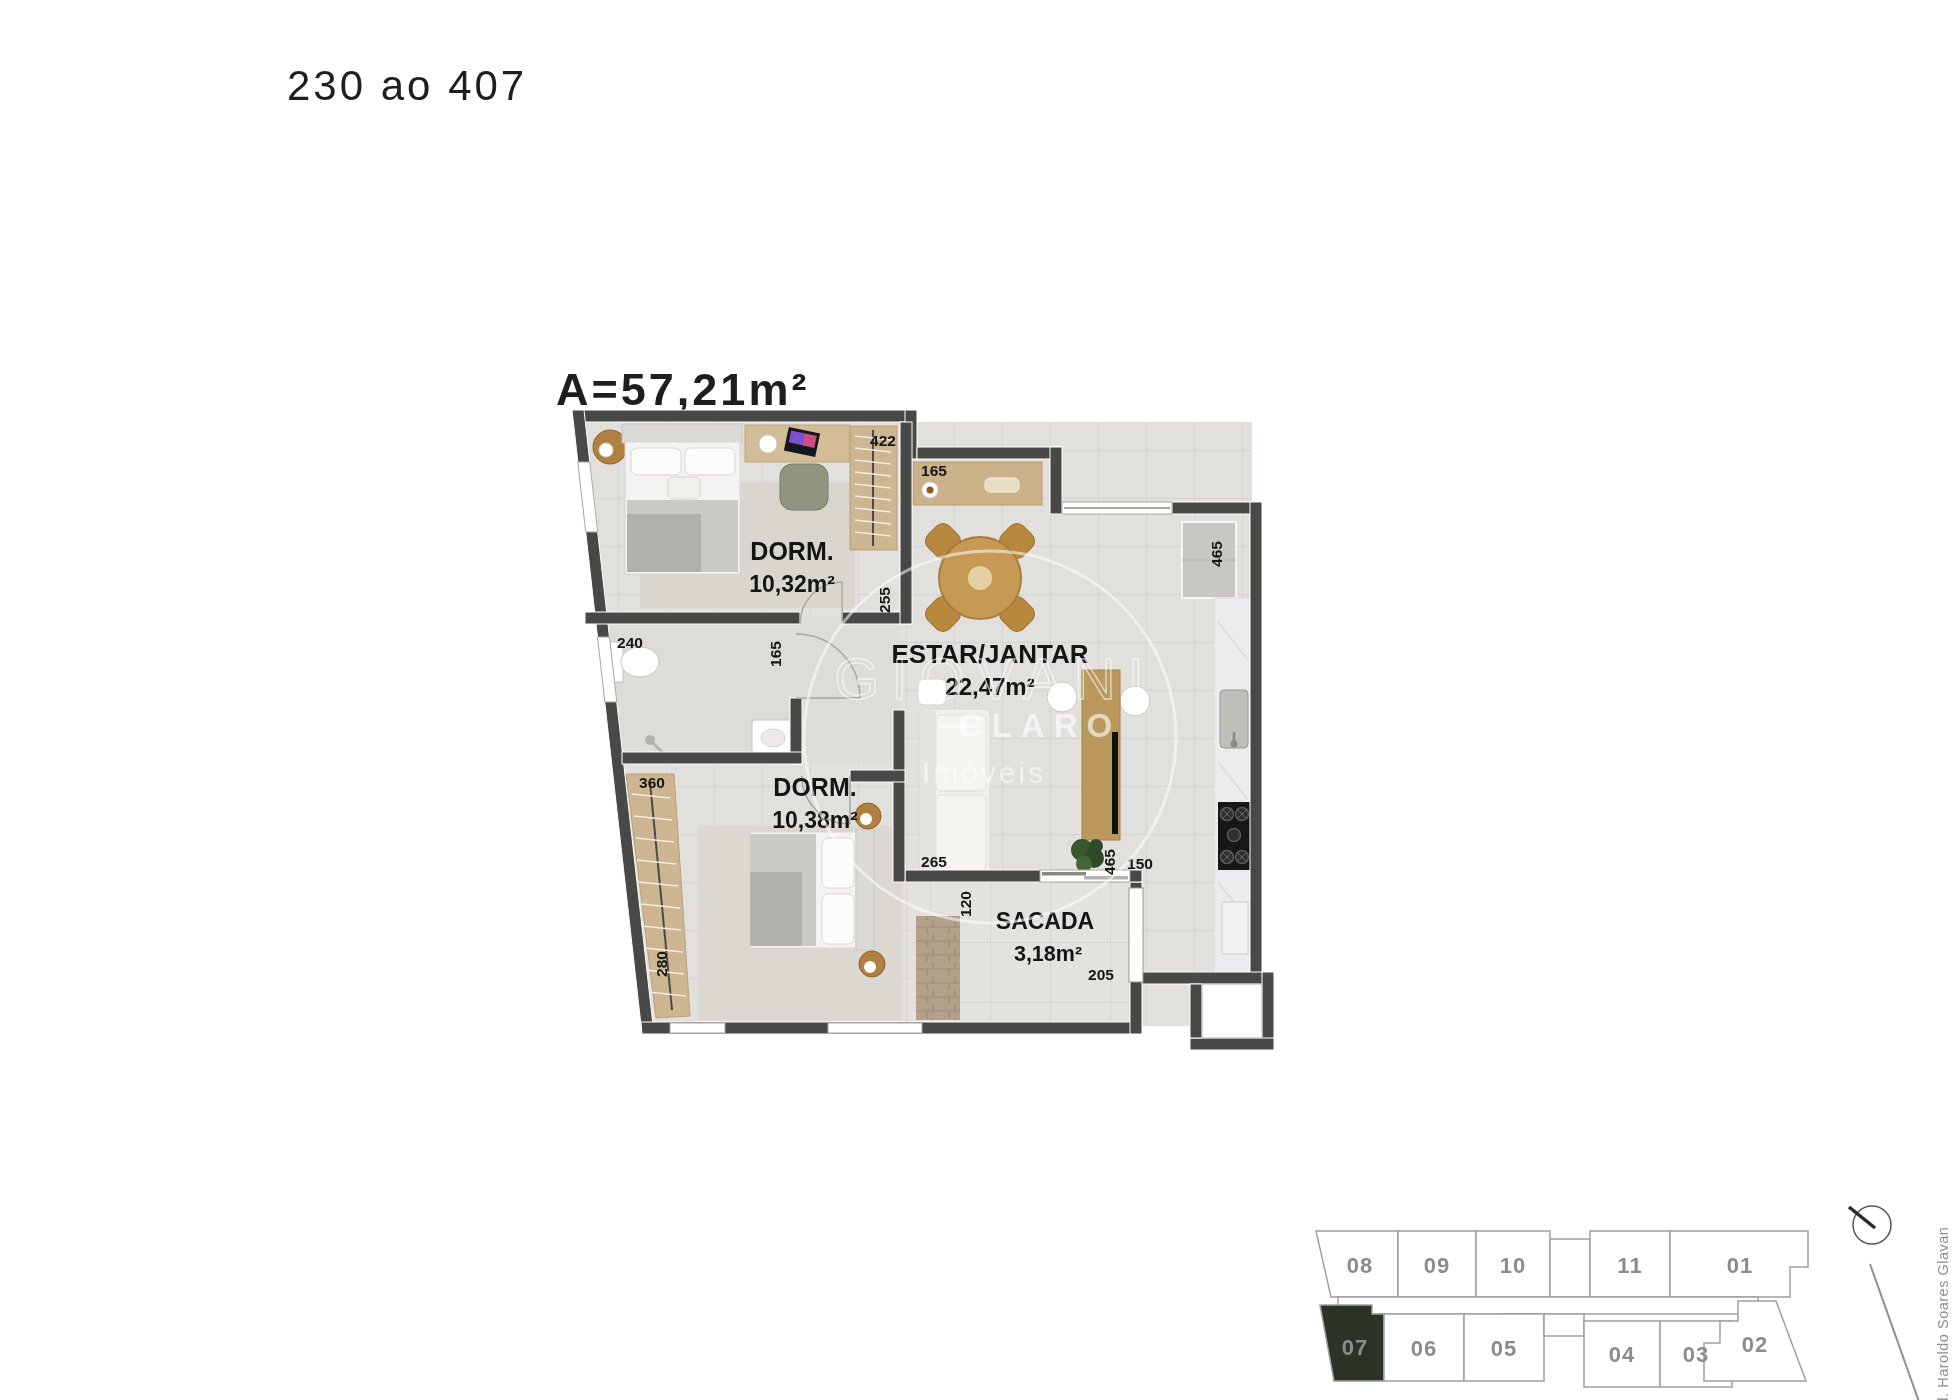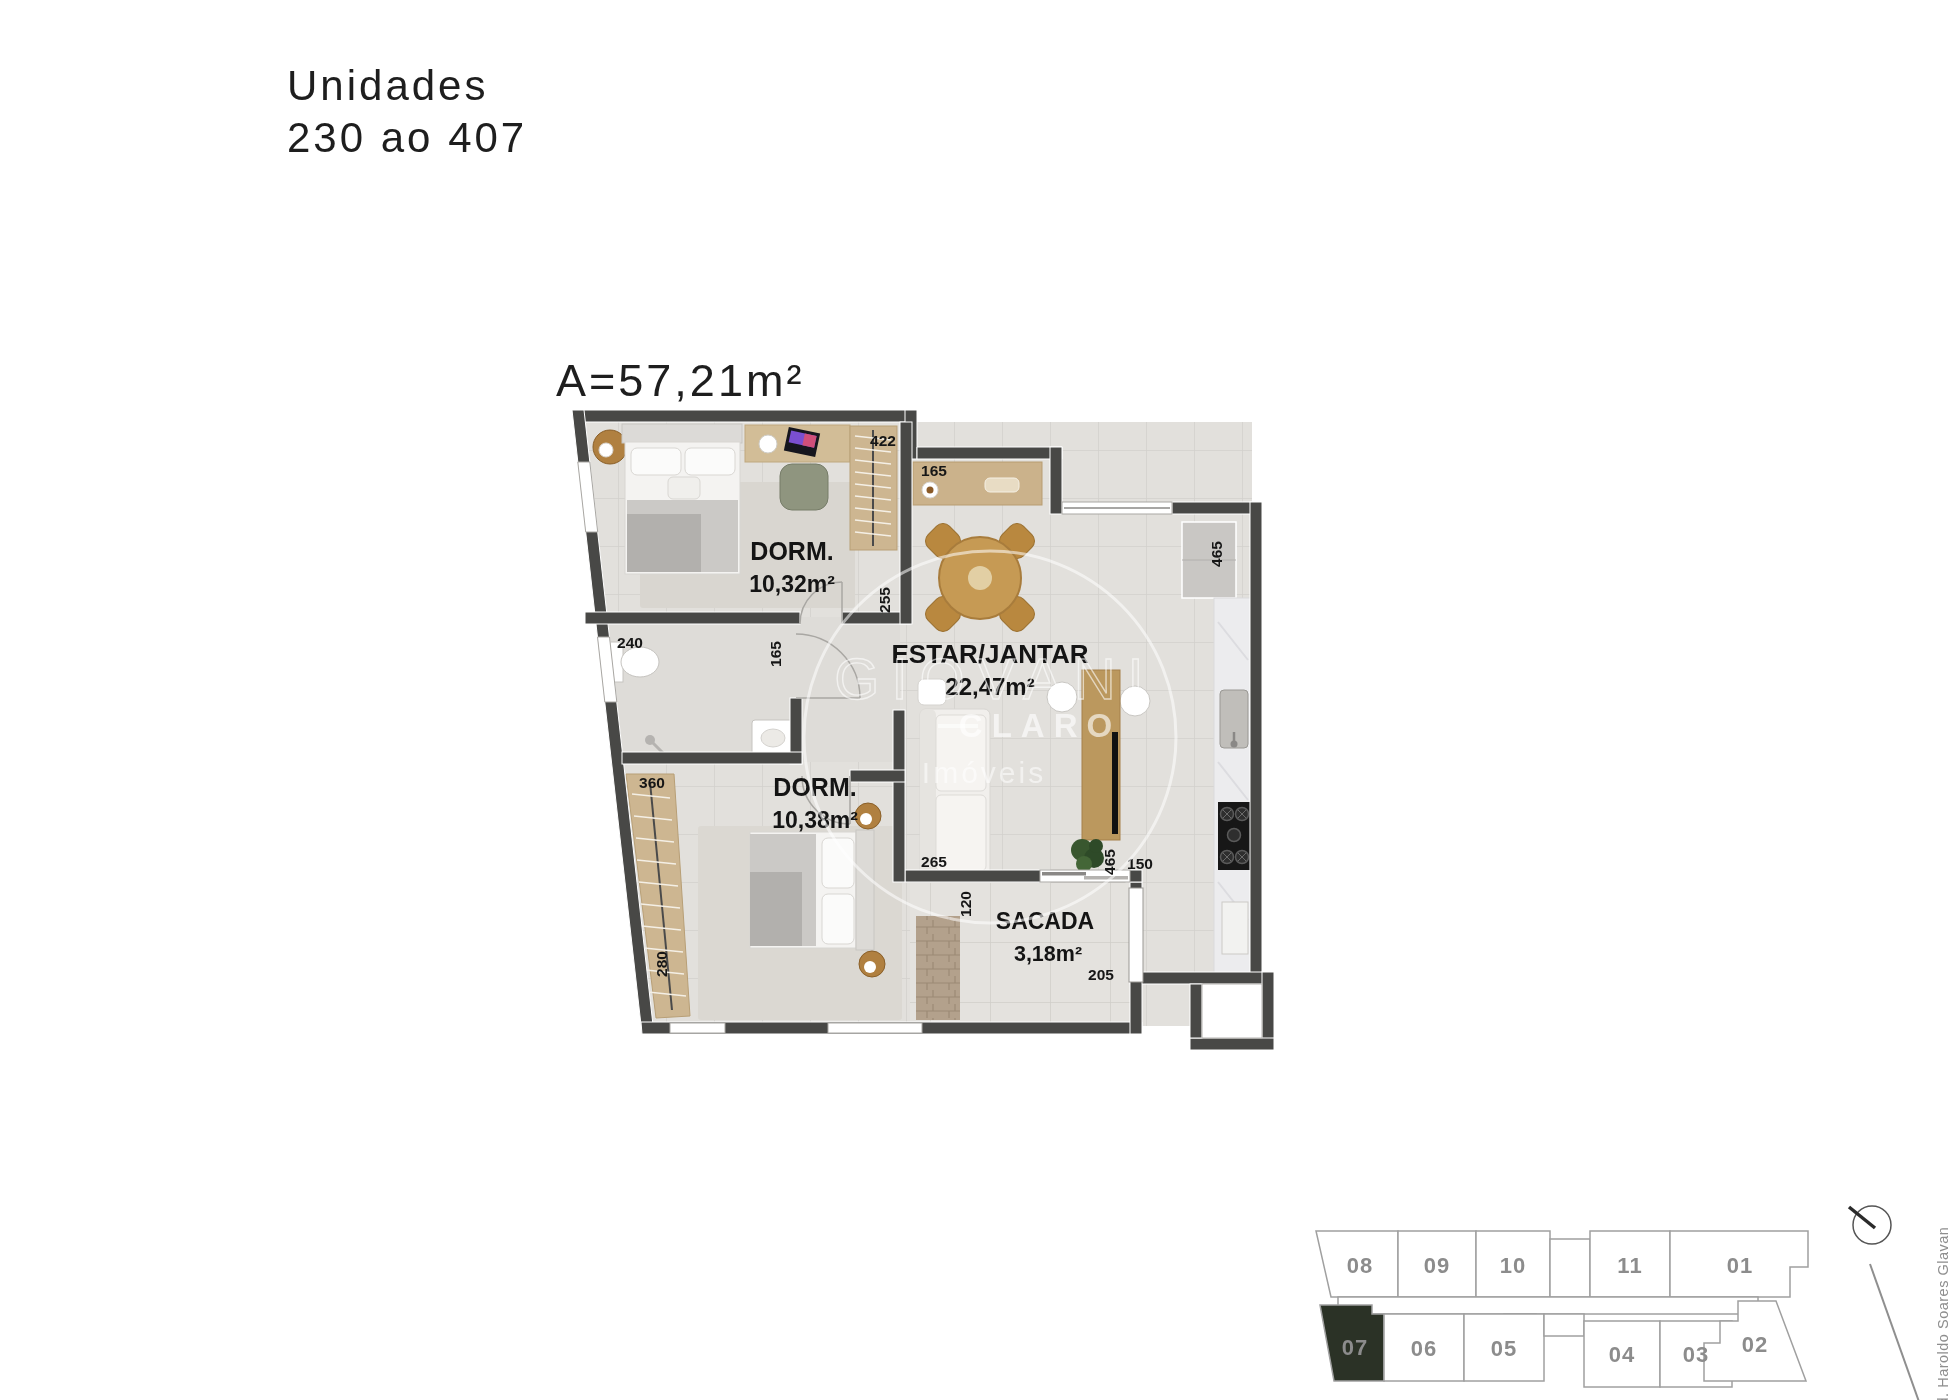--- a/index.html
+++ b/index.html
@@ -1,33 +1,32 @@
 <!DOCTYPE html>
 <html><head>
 <meta charset="utf-8">
 <style>
   html,body{margin:0;padding:0;}
   body{width:1960px;height:1400px;background:#ffffff;overflow:hidden;position:relative;
        font-family:"Liberation Sans",sans-serif;}
   .title-block{position:absolute;left:287px;top:60px;color:#1e1e1e;
        font-size:42px;font-weight:400;letter-spacing:3px;line-height:52px;white-space:nowrap;}
-  .area-label{position:absolute;left:556px;top:355px;color:#1e1e1e;
-       font-size:45px;font-weight:400;letter-spacing:3px;white-space:nowrap;}
+  .area-label{position:absolute;left:556px;top:364px;color:#1e1e1e;
+       font-size:45px;font-weight:700;letter-spacing:3px;white-space:nowrap;}
   .plan-wrap{position:absolute;left:570px;top:402px;width:722px;height:648px;}
   .keyplan-wrap{position:absolute;left:1300px;top:1169px;width:660px;height:260px;}
   svg text{font-family:"Liberation Sans",sans-serif;}
   .dim{font-size:15.5px;font-weight:bold;fill:#161616;}
   .room-name{font-weight:bold;fill:#141414;}
   .unit-num{font-size:22px;font-weight:bold;fill:#8c8c8c;letter-spacing:1px;}
 </style>
 </head>
 <body>
 
 <div class="title-block">
-  <div>Unidades</div>
   <div>230 ao 407</div>
 </div>
 
 <div class="area-label">A=57,21m²</div>
 
 <div class="plan-wrap">
 <svg width="722" height="648" viewBox="0 0 722 648">
 
   <defs>
     <pattern id="tiles" width="48" height="48" patternUnits="userSpaceOnUse">

